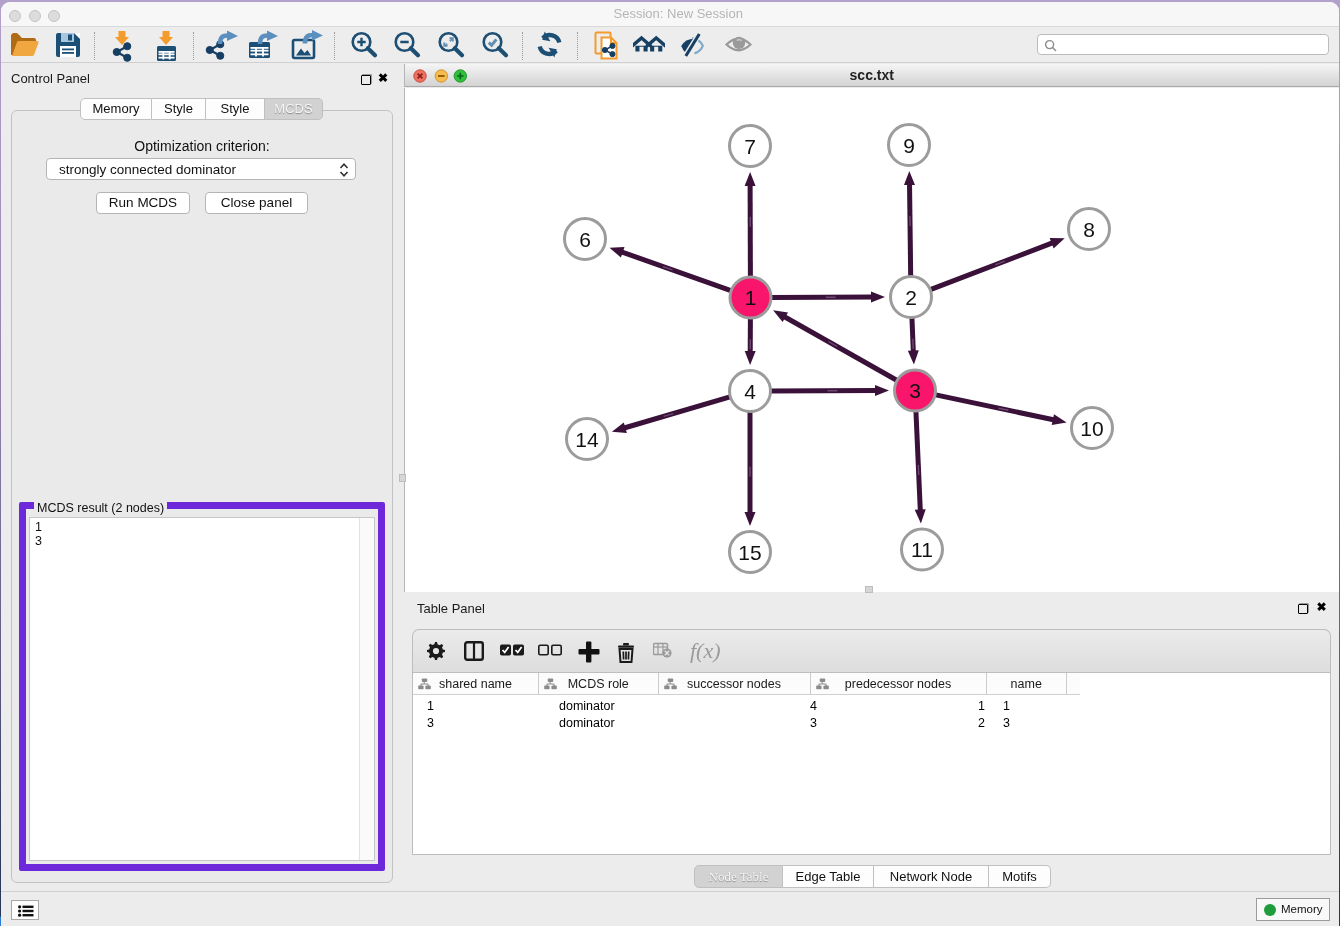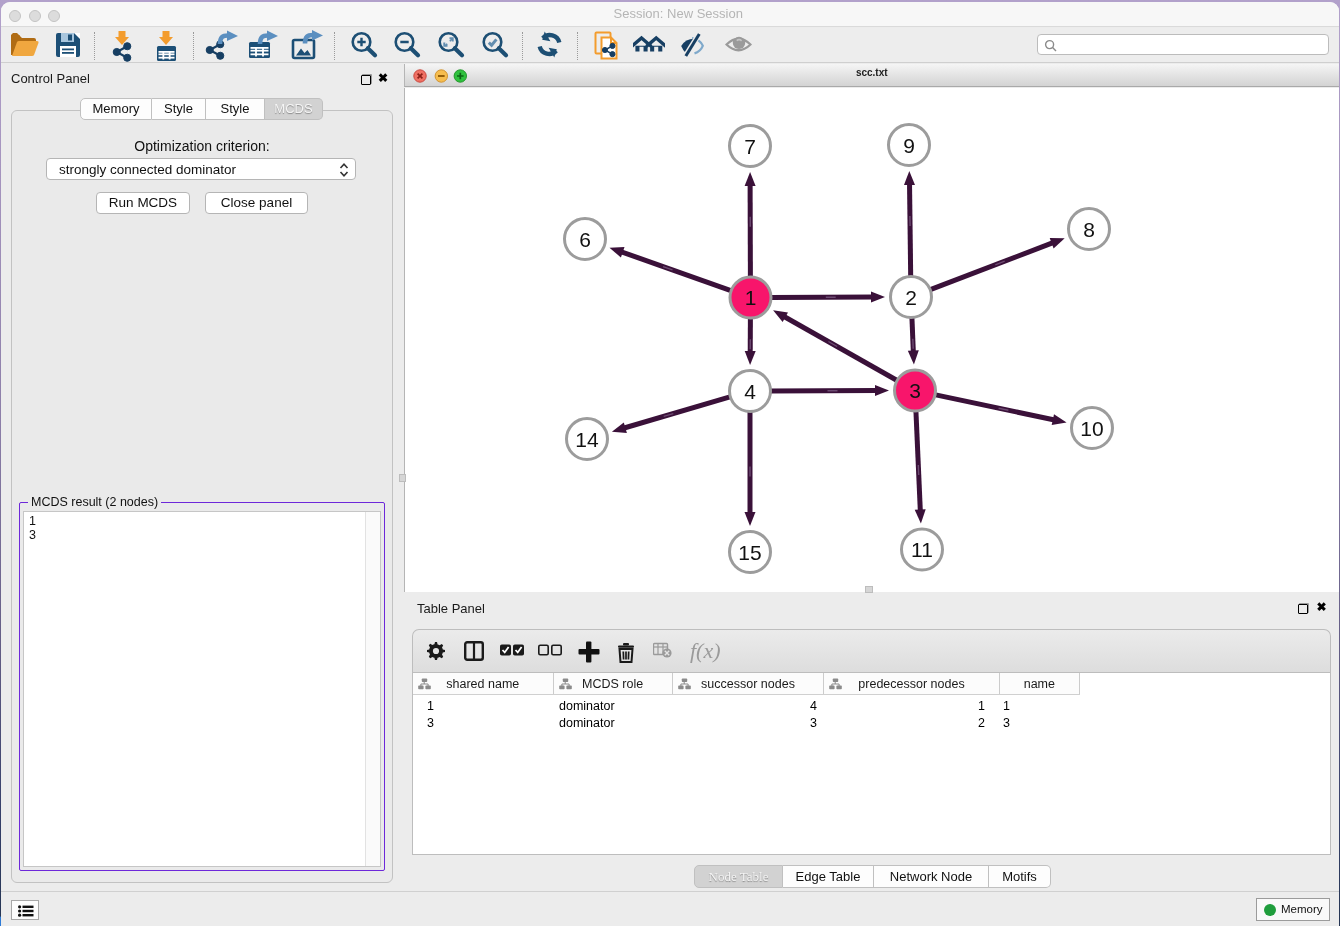--- a/index.html
+++ b/index.html
@@ -33,32 +33,32 @@
   .tab.first { border-left:1px solid #c0c0c0; border-radius:5px 0 0 5px; }
   .tab.last { border-radius:0 5px 5px 0; }
   .tab.sel { background:#d2d2d2; color:#f5f5f5; text-shadow:0 1px 1px #8a8a8a; }
   .opt-label { position:absolute; left:0; width:100%; top:27px; text-align:center;
                font-size:14px; color:#111; }
   .combo { position:absolute; left:34px; top:47px; width:310px; height:22px; background:#fff;
            border:1px solid #b5b5b5; border-radius:4px; font-size:13.5px; color:#111; }
   .btn { position:absolute; top:81px; height:22px; background:#fff; border:1px solid #b5b5b5;
          border-radius:4px; font-size:13.5px; color:#111; text-align:center; padding-top:2px; }
   .fieldset { position:absolute; left:7px; top:391px; width:366px; height:369px;
-              border:1px solid #6d28d9; border-radius:2px; }
+              border:7px solid #6d28d9; border-radius:2px; }
   .fs-legend { position:absolute; left:8px; top:-8px; background:#eaeaea; padding:0 3px;
                font-size:12.5px; color:#111; }
   .fs-inner { position:absolute; left:3px; top:8px; right:3px; bottom:3px; background:#fff;
               border:1px solid #c6c6c6; font-size:12.5px; color:#111; }
   .scrollbar { position:absolute; right:0; top:0; bottom:0; width:15px; background:#fafafa;
                border-left:1px solid #e2e2e2; }
   
   .netwin-title { position:absolute; left:403px; top:62px; right:0; height:23px;
                   background:linear-gradient(#f5f5f5,#d3d3d3); border-bottom:1px solid #a9a9a9;
                   border-left:1px solid #b5b5b5; }
-  .nwt { position:absolute; top:3px; left:0; right:0; text-align:center; font-size:10px;
+  .nwt { position:absolute; top:3px; left:0; right:0; text-align:center; font-size:14px;
          font-weight:bold; color:#222; }
   .canvas { position:absolute; left:403px; top:86px; right:0; height:504px; background:#fff;
             border-left:1px solid #b5b5b5; }
   
   .tp-head { position:absolute; left:403px; top:594px; right:0; height:24px; }
   .tp-toolbar { position:absolute; left:411px; top:627px; width:919px; height:42.5px;
                 background:linear-gradient(#ebebeb,#dddddd); border:1px solid #bdbdbd;
                 border-radius:7px 7px 0 0; border-bottom:none; }
   .tp-table { position:absolute; left:411px; top:669.5px; width:919px; height:183px;
               background:#fff; border:1px solid #bdbdbd; }
@@ -375,21 +375,21 @@
 <circle cx="14" cy="12" r="4.6"></circle>
           <path d="M11.8 9.8 L16.2 14.2 M16.2 9.8 L11.8 14.2" stroke="#e4e4e4" stroke-width="1.4"></path>
         </g>
       </svg>
       <svg style="position:absolute;left:277px;top:11px" width="40" height="24" viewBox="0 0 40 24">
         <text x="0" y="17" font-size="22" font-style="italic" fill="#9a9a9a" font-family="Liberation Serif, serif">f(x)</text>
       </svg>
     </div>
   <div class="tp-table" id="tptable">
       <div class="th-row" style="width:667px">
-        <div class="th" style="width:141px"><svg width="13" height="12" viewBox="0 0 13 12" style="position:absolute;left:5px;top:5.5px">
+        <div class="th" style="width:126px"><svg width="13" height="12" viewBox="0 0 13 12" style="position:absolute;left:5px;top:5.5px">
             <g fill="#8b8b8b">
               <rect x="3.8" y="0.5" width="5.4" height="3.6" rx="0.8"></rect>
               <rect x="0.2" y="7.6" width="5.4" height="3.6" rx="0.8"></rect>
               <rect x="7.4" y="7.6" width="5.4" height="3.6" rx="0.8"></rect>
               <path d="M6.2 4 L6.2 6 M2.9 9.5 L2.9 6 L10.1 6 L10.1 9.5" fill="none" stroke="#8b8b8b" stroke-width="1"></path>
             </g>
           </svg>shared name</div>
         <div class="th" style="width:119.5px"><svg width="13" height="12" viewBox="0 0 13 12" style="position:absolute;left:5px;top:5.5px">
             <g fill="#8b8b8b">
               <rect x="3.8" y="0.5" width="5.4" height="3.6" rx="0.8"></rect>

